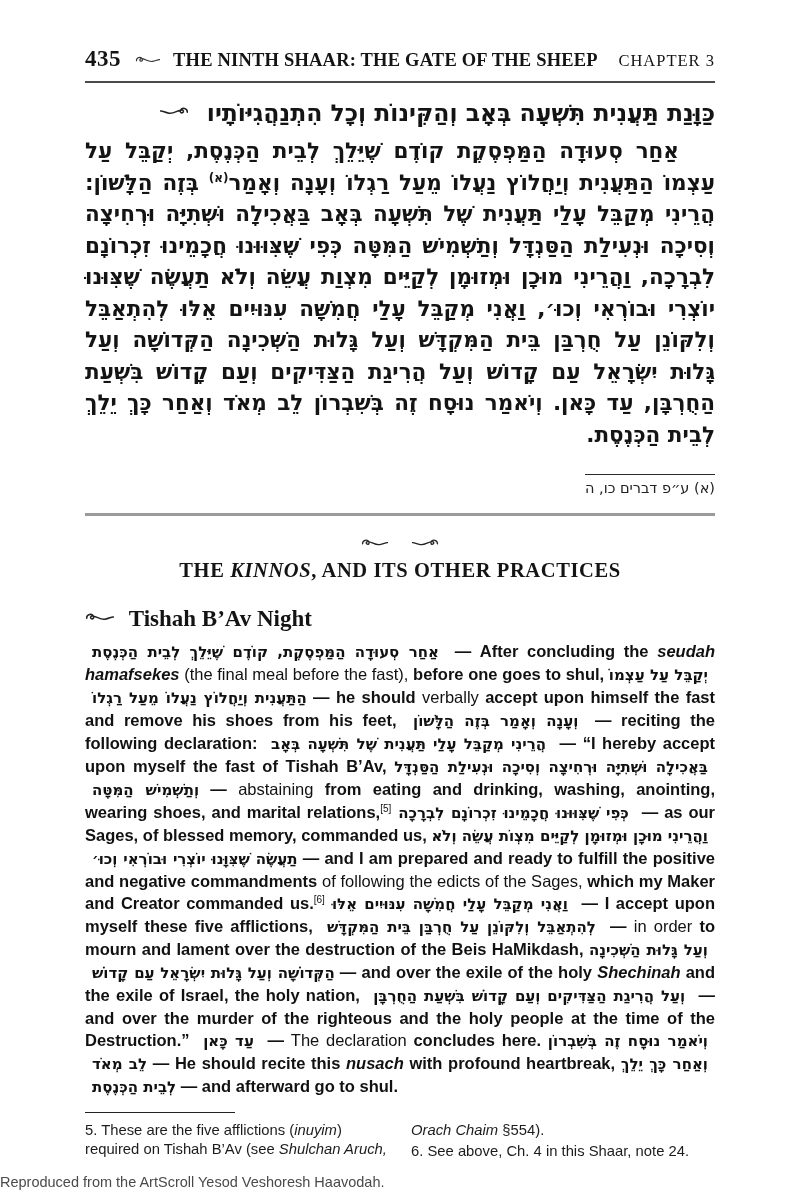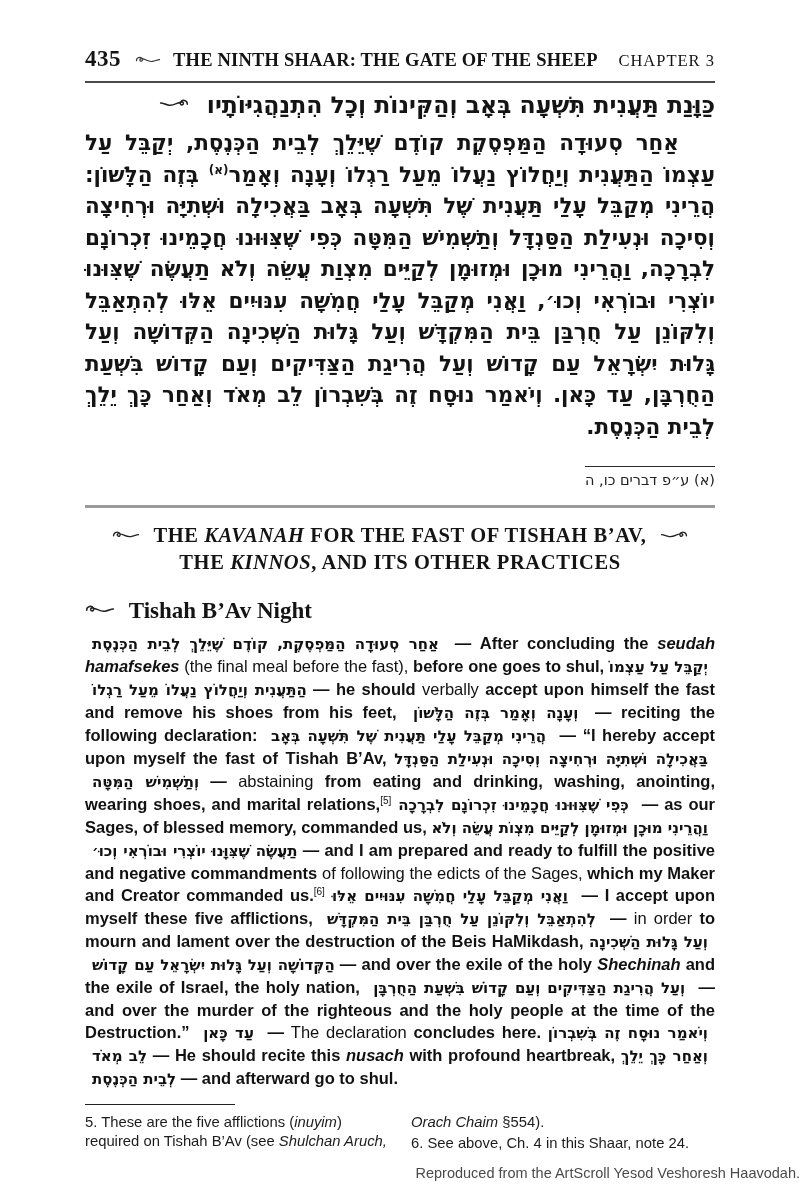--- a/index.html
+++ b/index.html
@@ -8,21 +8,21 @@
     position:relative;box-sizing:border-box;padding:46px 85px 0 85px;
     font-family:"Liberation Sans",sans-serif;color:#141414;overflow:hidden;
   }
   
   .runhead{display:flex;align-items:baseline;border-bottom:2px solid #4a4a4a;padding-bottom:9px;}
   .pagenum{font-family:"Liberation Serif",serif;font-weight:700;font-size:23px;letter-spacing:.5px;}
   .runhead .orn{margin:0 12px 0 14px;position:relative;top:-2px;}
   .runtitle{font-family:"Liberation Serif",serif;font-weight:700;font-size:18.5px;letter-spacing:.2px;}
   .chapter{margin-left:auto;font-family:"Liberation Serif",serif;font-size:16.5px;letter-spacing:1px;}
   
-  .heb-head{direction:rtl;text-align:right;margin-top:4px;font-family:"DejaVu Sans",sans-serif;
+  .heb-head{direction:rtl;text-align:right;margin-top:12px;font-family:"DejaVu Sans",sans-serif;
     font-weight:700;font-size:23.5px;line-height:36px;}
   .heb-head .orn{margin:0 10px 0 0;position:relative;top:-3px;}
   .heb-body{direction:rtl;text-align:justify;margin:4px 0 0 0;font-family:"DejaVu Sans",sans-serif;
     font-weight:700;font-size:21.5px;line-height:31.5px;text-indent:36px;}
   .heb-body sup{font-size:12px;font-weight:700;line-height:0;}
   .heb-src{text-align:right;margin-top:24px;}
   .heb-src .inner{display:inline-block;border-top:1.5px solid #2a2a2a;padding-top:5px;
     direction:rtl;font-family:"DejaVu Sans",sans-serif;font-size:14.5px;color:#222;min-width:128px;}
   
   .midrule{height:2.5px;background:#9a9a9a;margin-top:16px;}
@@ -40,21 +40,21 @@
   .sg-r{font-weight:400;}
   .sg-i{font-style:italic;font-weight:400;}
   .sg-bi{font-style:italic;font-weight:700;}
   .sg-he{font-family:"DejaVu Sans",sans-serif;font-weight:700;font-size:15px;margin:0 7px;unicode-bidi:isolate;}
   sup.sg-sup{font-size:10px;font-weight:400;line-height:0;vertical-align:super;}
   
   .fn-sep{width:150px;border-top:1.5px solid #222;margin-top:14px;}
   .footnotes{margin-top:8px;column-count:2;column-gap:22px;font-size:14.8px;line-height:19.5px;color:#1c1c1c;}
   .footnotes .note{margin:0 0 2px 0;}
   
-  .credit{position:absolute;left:0;right:0;bottom:16px;text-align:right;color:#4a4a4a;
+  .credit{position:absolute;left:0;right:0;bottom:7px;text-align:left;color:#4a4a4a;
     font-size:14px;line-height:21px;}
   .credit .l1{font-size:14.5px;}
   
   svg.swirl{display:inline-block;vertical-align:middle;}
   .mirror{transform:scaleX(-1);}
 </style>
 </head>
 <body>
 
 <div class="page">
@@ -86,21 +86,21 @@
   </div>
 
   <div class="midrule"></div>
 
   <div class="sec-title">
     <div>
       <span class="orn">
         <svg class="swirl" width="28" height="12" viewBox="0 0 36 14" aria-hidden="true">
           <path d="M2 8 C2 3 8 2 10 5 C11.5 7.2 9.5 9.5 7.5 8.3 C6 7.4 6.6 5.2 8.6 5.2 C14 5.2 18 10 24 9 C29 8.2 32 6 34 6.5" fill="none" stroke="#222" stroke-width="1.7" stroke-linecap="round"></path>
         </svg>
-      </span><span><span class="sg-t">THE </span><span class="sg-ti">KAVANAH</span><span class="sg-t"> FOR THE FAST OF TISHAH B’AV,</span></span><span class="orn">
+      </span><span class="orn">
         <svg class="swirl mirror" width="28" height="12" viewBox="0 0 36 14" aria-hidden="true">
           <path d="M2 8 C2 3 8 2 10 5 C11.5 7.2 9.5 9.5 7.5 8.3 C6 7.4 6.6 5.2 8.6 5.2 C14 5.2 18 10 24 9 C29 8.2 32 6 34 6.5" fill="none" stroke="#222" stroke-width="1.7" stroke-linecap="round"></path>
         </svg>
       </span>
     </div>
     <div><span class="sg-t">THE </span><span class="sg-ti">KINNOS</span><span class="sg-t">, AND ITS OTHER PRACTICES</span></div>
   </div>
 
   <div class="subsec">
     <span class="orn">

